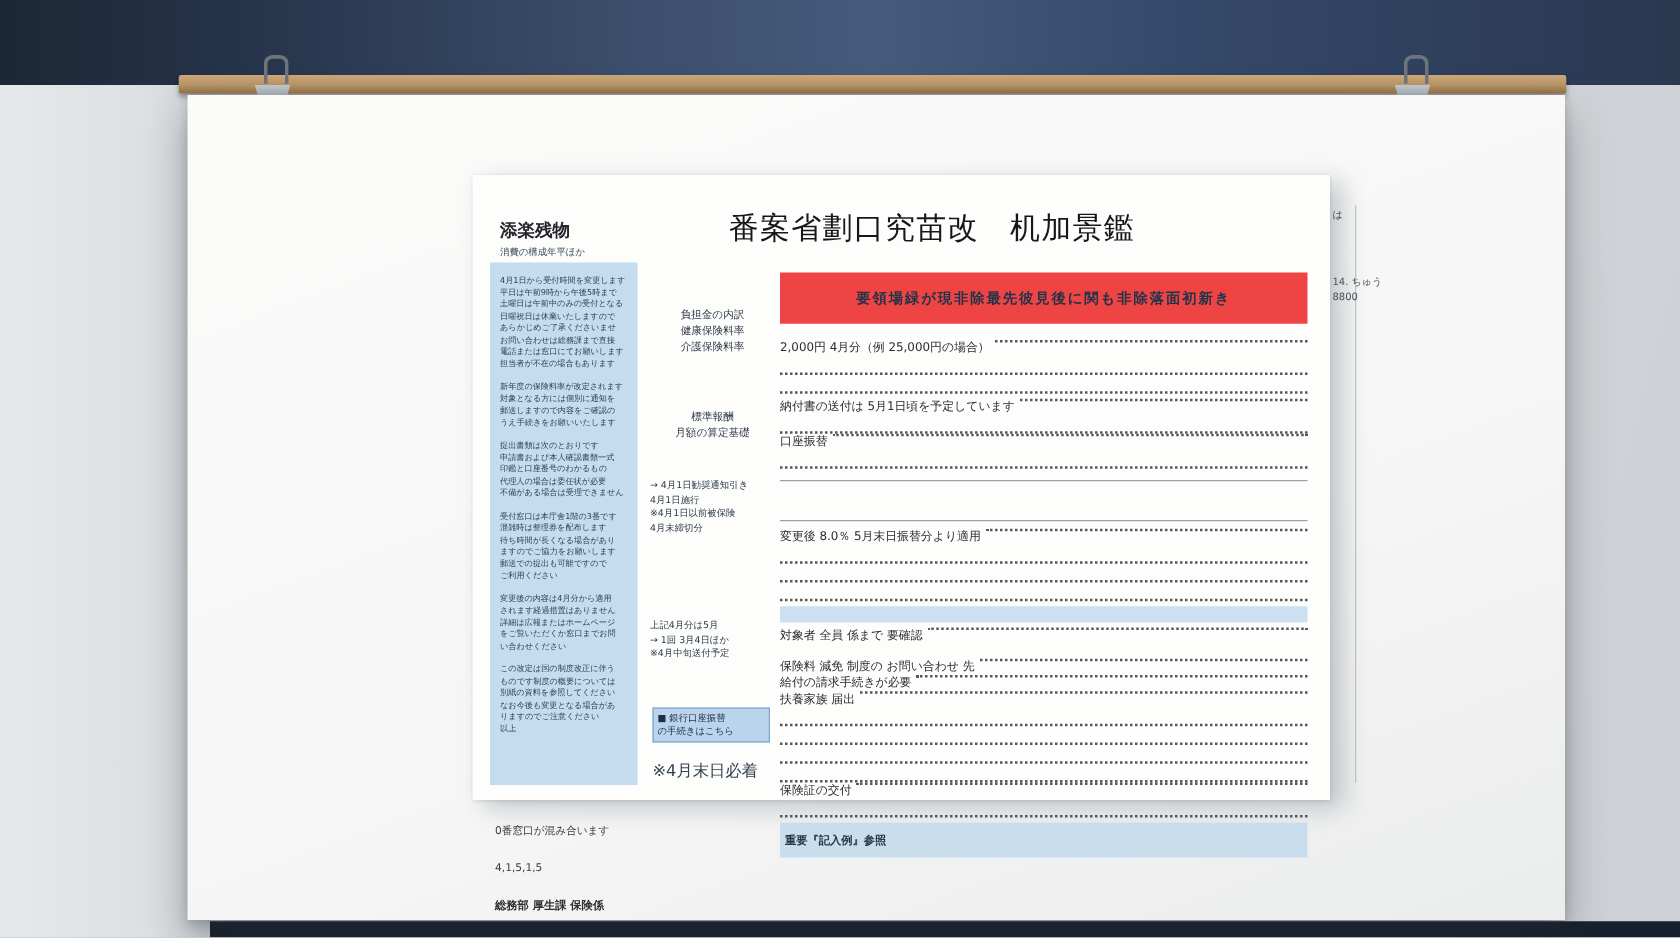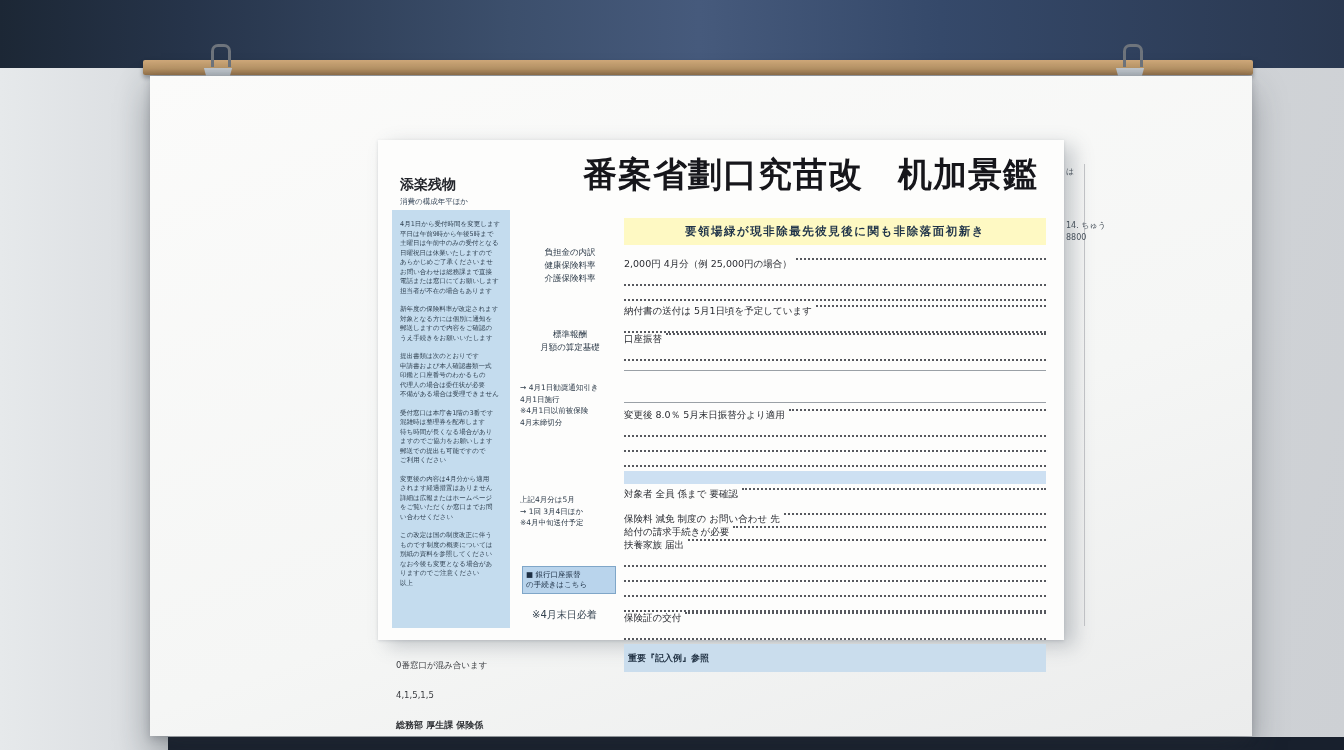--- a/index.html
+++ b/index.html
@@ -24,40 +24,40 @@
              clip-path:polygon(6% 0,94% 0,72% 100%,28% 100%);
              box-shadow:0 2px 3px rgba(20,25,35,.4);}
   
   .paper{position:absolute;left:150px;top:76px;width:1102px;height:660px;
          background:linear-gradient(160deg,#fbfbfa 0%,#f5f6f5 60%,#ebecec 100%);
          box-shadow:0 16px 32px rgba(40,45,55,.35),0 3px 8px rgba(40,45,55,.22);}
   .fold-line{position:absolute;left:934px;top:88px;width:1px;height:462px;background:#c4c6c9;}
   
   .form{position:absolute;left:228px;top:64px;width:686px;height:500px;background:#fdfdfc;
         box-shadow:10px 6px 18px rgba(70,80,95,.28),0 1px 3px rgba(70,80,95,.18);}
-  .form-title{position:absolute;left:205px;top:12px;width:475px;font-size:34px;font-weight:700;
+  .form-title{position:absolute;left:205px;top:26px;width:475px;font-size:24px;font-weight:400;
               letter-spacing:1px;color:#16161b;white-space:nowrap;}
   .sb-head{position:absolute;left:22px;top:36px;font-size:14px;font-weight:700;color:#23252b;}
   .sb-sub{position:absolute;left:22px;top:57px;font-size:7.5px;color:#3a4a5c;}
   .sb-blue{position:absolute;left:14px;top:70px;width:118px;height:418px;background:#c4dcee;
            padding:10px 8px;box-sizing:border-box;overflow:hidden;}
   .sb-group{margin-bottom:9px;}
   .sb-line{font-size:6.5px;line-height:9.5px;color:#2e3f4f;white-space:nowrap;overflow:hidden;}
   
   .mid{position:absolute;left:142px;top:96px;width:100px;height:392px;}
   .mid-block{position:absolute;width:100px;text-align:center;}
   .mid-line{font-size:8.5px;line-height:13px;color:#2c3a48;white-space:nowrap;overflow:hidden;}
   .mid-block.small .mid-line{font-size:7.5px;line-height:11.5px;text-align:left;}
   .hbox{position:absolute;left:2px;width:94px;background:#b9d4ec;border:1px solid #7fa6c8;
         padding:3px 3px;box-sizing:border-box;}
   .hbox .mid-line{font-size:7.5px;line-height:10px;color:#1d2f44;text-align:left;}
-  .mid-note{position:absolute;left:12px;font-size:10px;color:#34424f;white-space:nowrap;}
+  .mid-note{position:absolute;left:2px;font-size:13px;color:#34424f;white-space:nowrap;}
   
   .main{position:absolute;left:246px;top:78px;width:422px;}
-  .band{height:27px;background:#fef9c3;display:flex;align-items:center;justify-content:center;
+  .band{height:41px;background:#ef4444;display:flex;align-items:center;justify-content:center;
         font-size:11.5px;letter-spacing:1.5px;font-weight:600;color:#1f3349;white-space:nowrap;overflow:hidden;}
   .rows{padding-top:7px;}
   .row-ld{display:flex;align-items:flex-start;height:13px;}
   .row-ld .lbl{font-size:9.5px;color:#2a2c32;white-space:nowrap;margin-right:4px;}
   .row-ld .dots{flex:1;border-bottom:2px dotted #56585e;margin-bottom:2px;}
   .row-d{height:13px;border-bottom:2px dotted #56585e;}
   .solid{height:0;border-bottom:1px solid #9aa0a6;margin-top:9px;}
   .spacer22{height:22px;} .spacer12{height:12px;}
   .hl{height:13px;background:#cde0f2;margin-top:4px;}
   .hl.lbl-row{height:28px;display:flex;align-items:center;background:#cadded;

